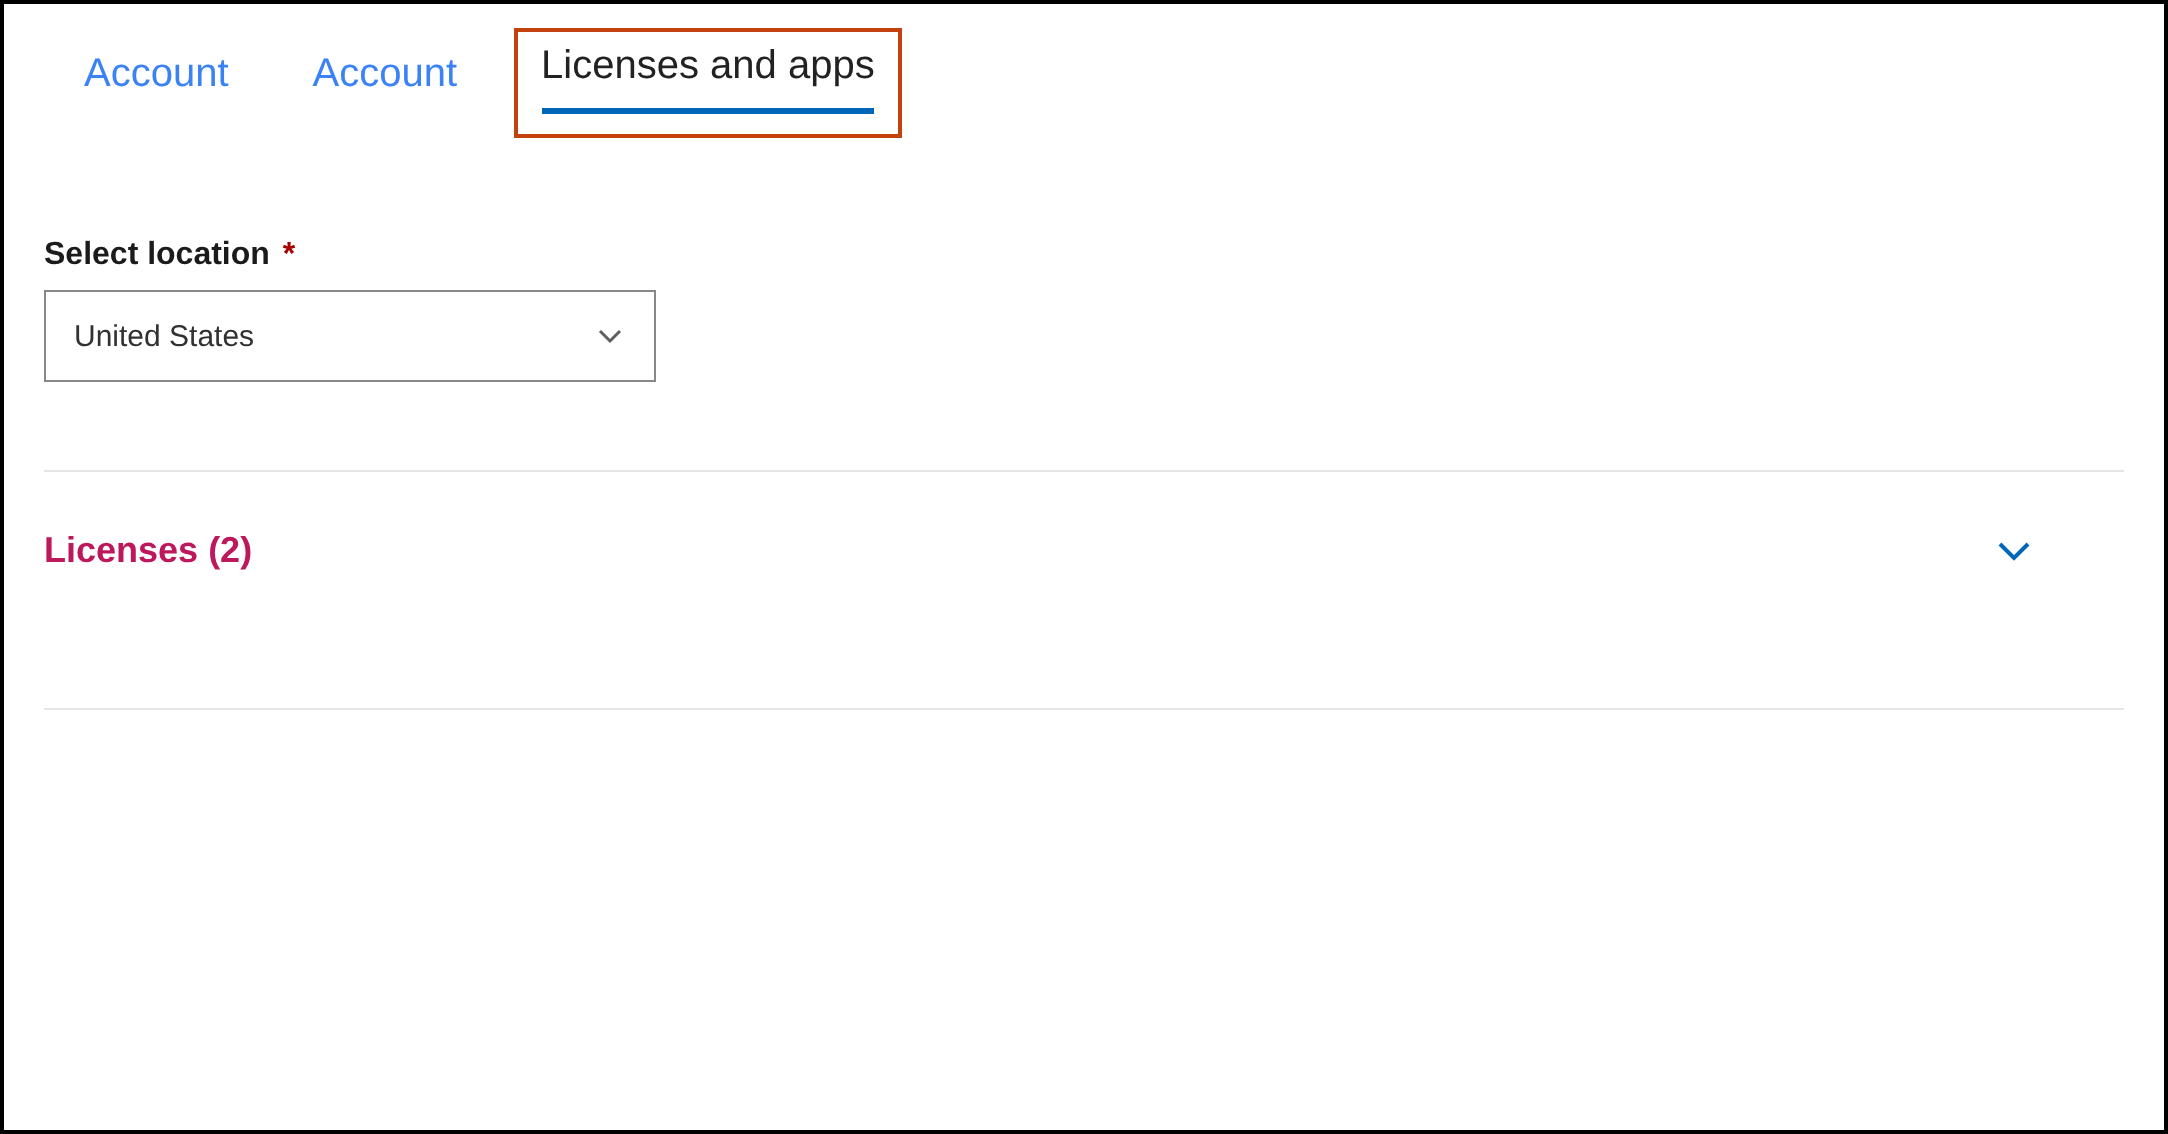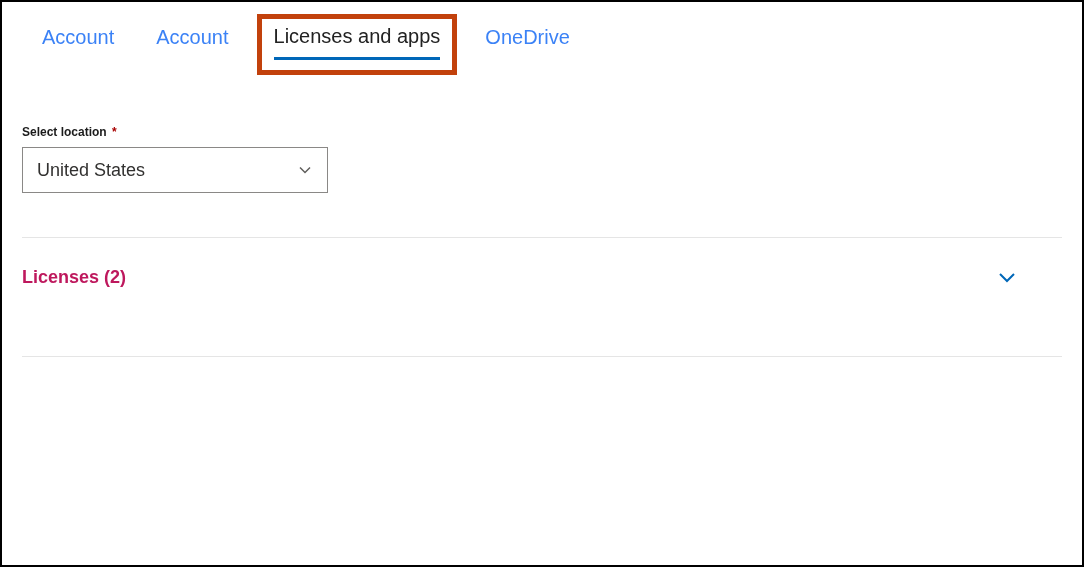--- a/index.html
+++ b/index.html
@@ -36,56 +36,56 @@
     .tab.active::after {
       content: "";
       position: absolute;
       left: 14px;
       right: 14px;
       bottom: 2px;
       height: 3px;
       background: #0067b8;
     }
     .tab-highlight {
-      border: 5px solid #c2410c;
+      border: 2px solid #c2410c;
       padding: 4px 12px 14px 12px;
       margin-top: -6px;
       margin-right: 14px;
     }
     .tab-highlight .tab {
       margin: 0;
       padding: 2px 0 8px 0;
     }
     .tab-highlight .tab.active::after {
       left: 0;
       right: 0;
       bottom: -4px;
     }
     .content {
       padding: 50px 20px 0 20px;
     }
     .field-label {
-      font-size: 12px;
+      font-size: 16px;
       color: #1b1b1b;
       font-weight: 600;
       margin-bottom: 8px;
     }
     .required {
       color: #a80000;
       margin-left: 2px;
     }
     .select-wrap {
       display: inline-flex;
       align-items: center;
       justify-content: space-between;
       width: 306px;
       height: 46px;
       border: 1px solid #8a8886;
       padding: 0 14px;
-      font-size: 18px;
+      font-size: 15px;
       color: #323130;
       cursor: pointer;
       background: #fff;
     }
     .chevron {
       width: 16px;
       height: 16px;
       flex-shrink: 0;
     }
     .chevron svg {
@@ -125,21 +125,20 @@
   </style>
 </head>
 <body>
 
 <div class="tabs">
   <div class="tab">Account</div>
   <div class="tab">Account</div>
   <div class="tab-highlight">
     <div class="tab active">Licenses and apps</div>
   </div>
-  <div class="tab">OneDrive</div>
 </div>
 
 <div class="content">
   <div class="field-label">
     <span>Select location</span>
     <span class="required">*</span>
   </div>
   <div class="select-wrap">
     <span>United States</span>
     <span class="chevron">

